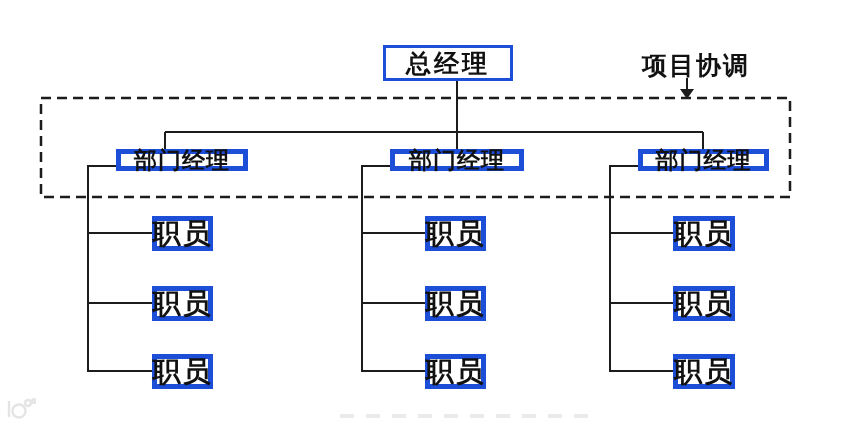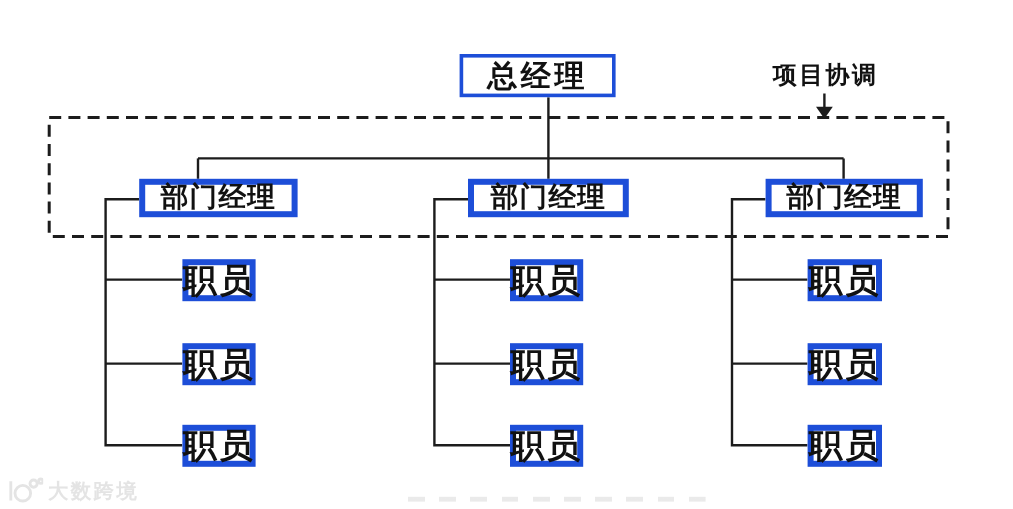--- a/index.html
+++ b/index.html
@@ -7,34 +7,34 @@
     position:relative;width:844px;height:424px;background:#ffffff;
     overflow:hidden;font-family:"DejaVu Sans","Liberation Sans",sans-serif;
   }
   .wires{position:absolute;left:0;top:0;width:844px;height:424px;}
   .node{
     position:absolute;box-sizing:border-box;background:#ffffff;
     border:5px solid #1d4ed8;display:flex;align-items:center;justify-content:center;
     font-weight:700;color:#111111;line-height:1;white-space:nowrap;
   }
   .gm{left:383px;top:45px;width:130px;height:36px;border-width:3px;font-size:25px;letter-spacing:3px;}
-  .dm{top:149px;height:32px;font-size:23px;letter-spacing:1px;}
+  .dm{top:149px;height:22px;font-size:23px;letter-spacing:1px;}
   .dm1{left:116px;width:132px;}
   .dm2{left:390px;width:134px;}
   .dm3{left:638px;width:131px;}
   .staff{width:61px;height:35px;font-size:28px;letter-spacing:2px;}
   .scol1{left:152px;}
   .scol2{left:425px;}
   .scol3{left:673px;width:62px;}
   .srow1{top:216px;}
   .srow2{top:286px;}
   .srow3{top:354px;}
   .coord-label{
-    position:absolute;left:626px;top:49px;width:124px;text-align:center;
-    font-size:20px;font-weight:700;letter-spacing:2px;color:#111111;
+    position:absolute;left:626px;top:49px;width:124px;text-align:right;
+    font-size:25px;font-weight:700;letter-spacing:2px;color:#111111;
   }
   .watermark{
     position:absolute;left:6px;top:396px;height:26px;display:flex;align-items:center;
     gap:4px;color:#e4e4e4;
   }
   .watermark-text{font-size:17px;font-weight:700;letter-spacing:2px;}
   .caption-remnant{
     position:absolute;left:340px;top:414px;width:248px;height:4px;opacity:.55;
     background:repeating-linear-gradient(90deg,#d9d9d9 0 14px,transparent 14px 26px);
   }
@@ -94,18 +94,17 @@
 
   <div class="watermark">
     <svg width="30" height="24" viewBox="0 0 30 24" xmlns="http://www.w3.org/2000/svg">
       <g fill="none" stroke="#e4e4e4" stroke-width="2.4">
         <path d="M3 4 V20"></path>
         <circle cx="13" cy="14" r="6.5"></circle>
         <circle cx="22" cy="6" r="3"></circle>
         <circle cx="28" cy="4" r="1.8"></circle>
       </g>
     </svg>
-    <span class="watermark-text">大数跨境</span>
   </div>
 
   <div class="caption-remnant"></div>
 
 </div>
 
 </body></html>

